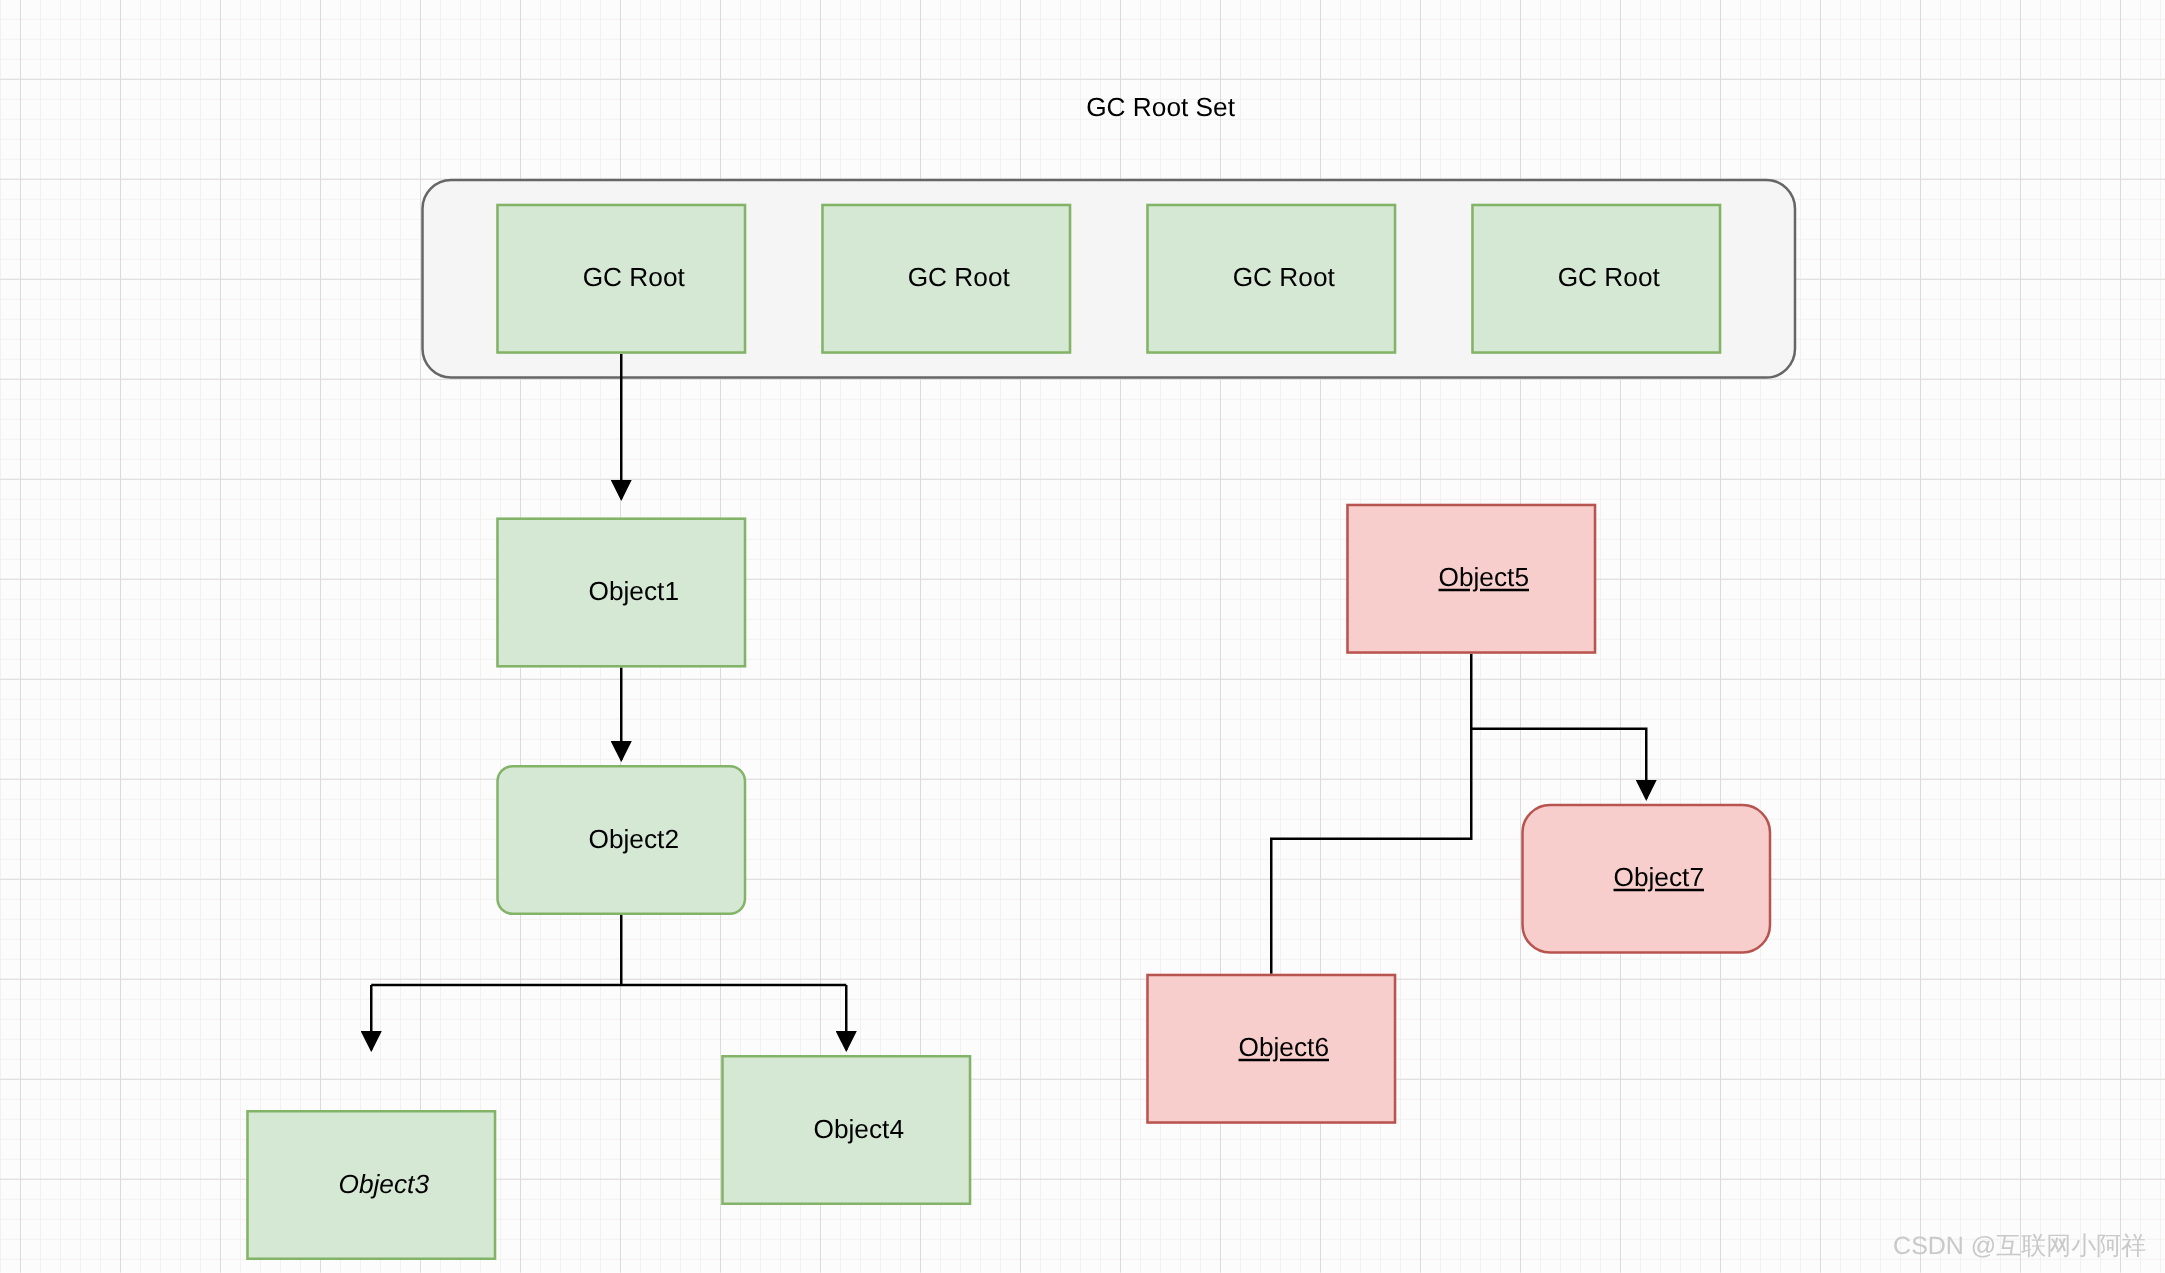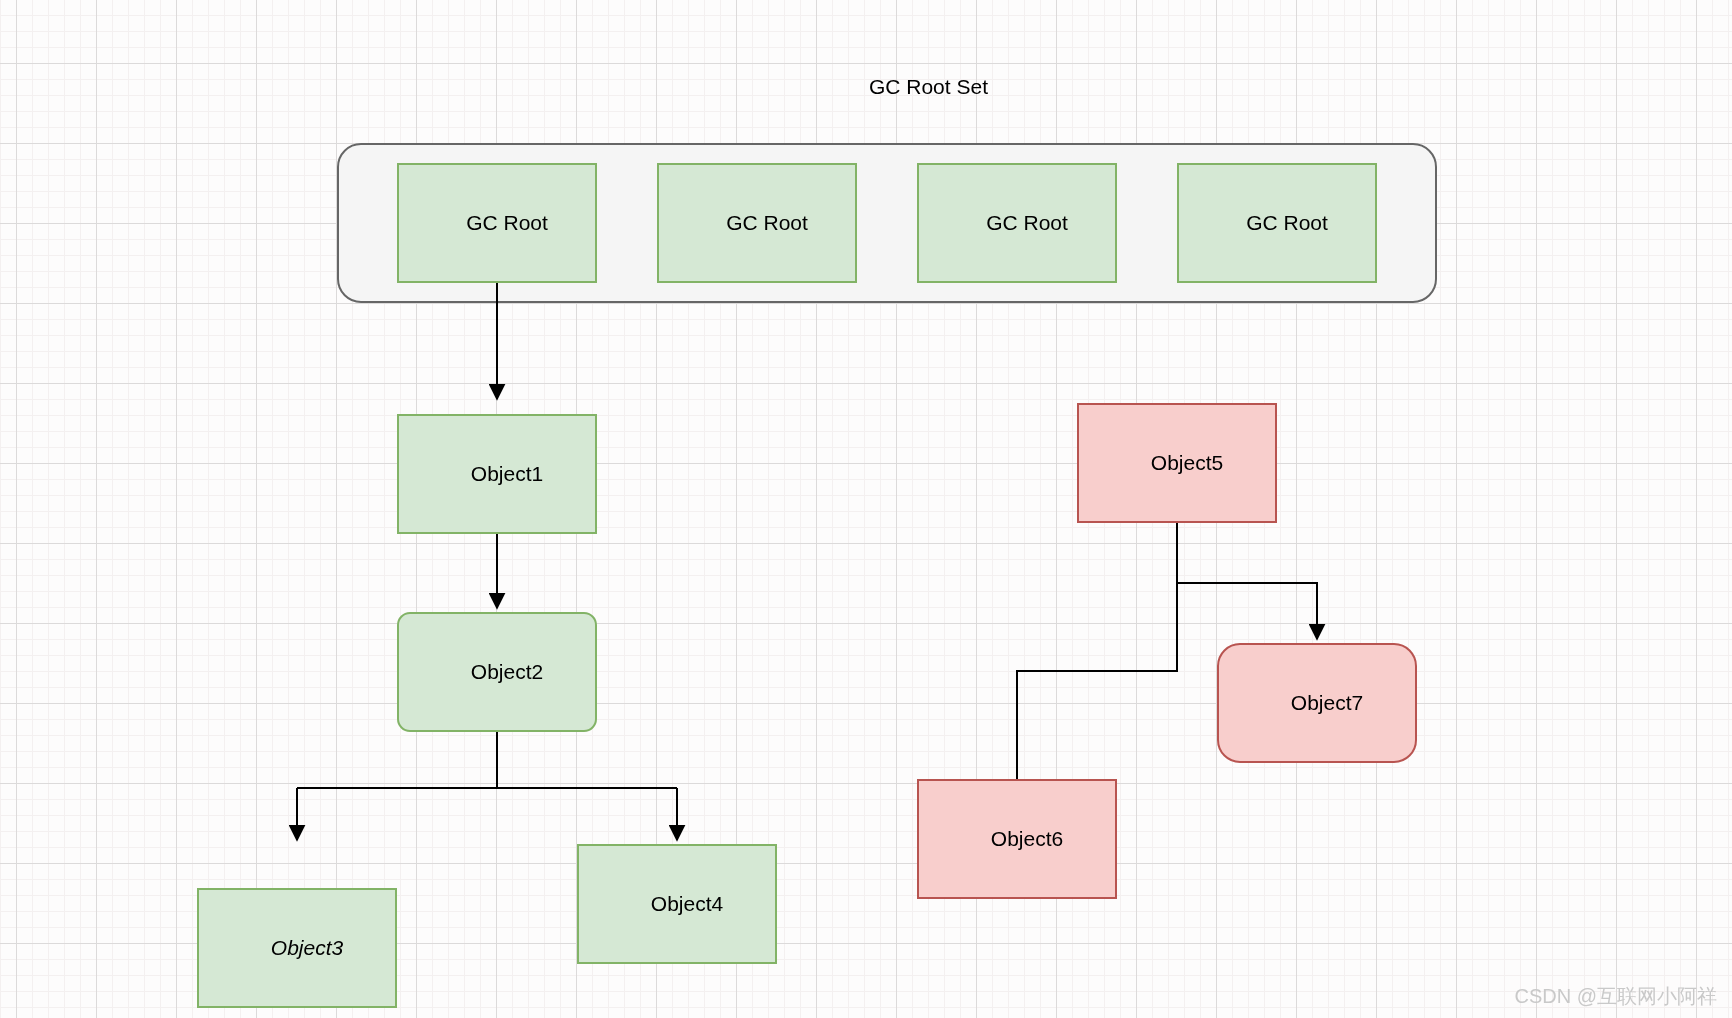--- a/index.html
+++ b/index.html
@@ -75,20 +75,21 @@
     text-align: center;
     padding-left: 20px;
   }
   .node.green {
     background: var(--green-fill, #d5e8d4);
     border: 2px solid var(--green-border, #82b366);
   }
   .node.red {
     background: var(--red-fill, #f8cecc);
     border: 2px solid var(--red-border, #b85450);
+    text-decoration: underline;
   }
   
   .p-gc1 { left: 397px;  top: 163px; }
   .p-gc2 { left: 657px;  top: 163px; }
   .p-gc3 { left: 917px;  top: 163px; }
   .p-gc4 { left: 1177px; top: 163px; }
   .p-o1  { left: 397px;  top: 389px; margin-top: 25px; }
   .p-o2  { left: 397px;  top: 612px; border-radius: 13px; }
   .p-o3  { left: 197px;  top: 888px; font-style: italic; }
   .p-o4  { left: 577px;  top: 844px; }

